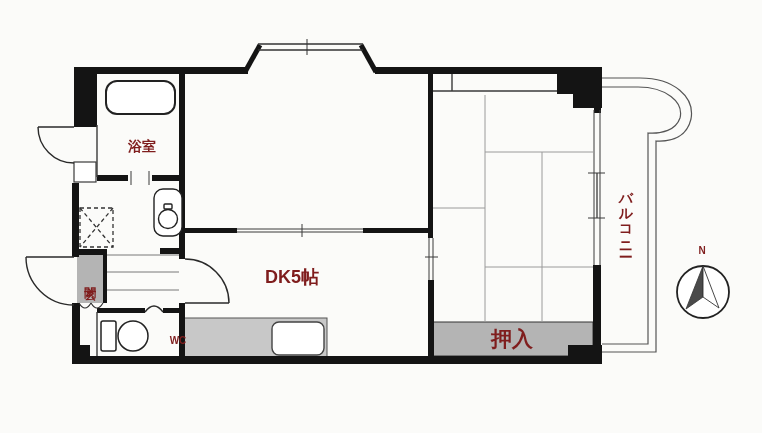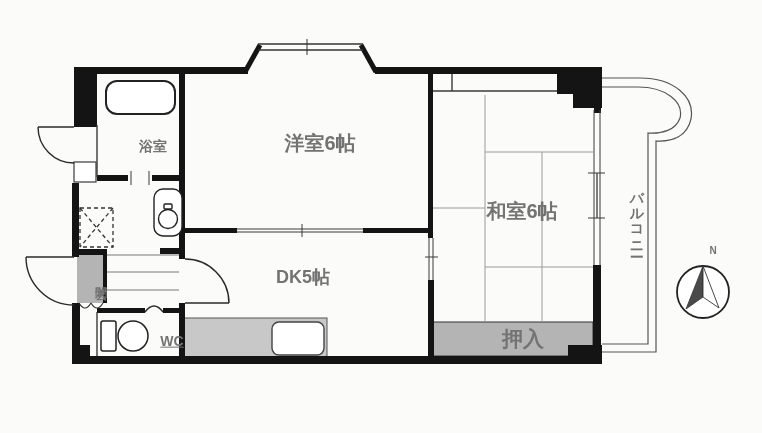--- a/index.html
+++ b/index.html
@@ -1,20 +1,20 @@
 <!DOCTYPE html>
 <html><head>
 <meta charset="utf-8">
 <style>
   html,body{margin:0;padding:0;background:#f9f9f7;}
   #plan{position:relative;width:762px;height:433px;background:#fbfbf9;overflow:hidden;
         font-family:"Liberation Sans","DejaVu Sans",sans-serif;color:#141414;}
   #plan svg{position:absolute;left:0;top:0;}
   .lbl{position:absolute;transform:translate(-50%,-50%);white-space:nowrap;
-       color:#737373;line-height:1.05;margin-left:11px;}
+       color:#7f1d1d;line-height:1.05;}
   .b{font-weight:bold;}
   .vtext{writing-mode:vertical-rl;}
 </style>
 </head>
 <body>
 
 <div id="plan">
 
 <svg width="762" height="433" viewBox="0 0 762 433">
 
@@ -141,21 +141,19 @@
   </g>
 
   <g>
     <circle cx="703" cy="292" r="26" fill="#fff" stroke="#222" stroke-width="1.8"></circle>
     <polygon points="703,266 686,309 703,297" fill="#4a4a4a" stroke="#333" stroke-width="0.8"></polygon>
     <polygon points="703,266 703,297 719,308" fill="#fff" stroke="#333" stroke-width="0.9"></polygon>
   </g>
 </svg>
 
   <div class="lbl b" style="left:142px;top:146px;font-size:14px;">浴室</div>
-  <div class="lbl b" style="left:309px;top:143px;font-size:20px;">洋室6帖</div>
-  <div class="lbl b" style="left:511px;top:211px;font-size:20px;">和室6帖</div>
   <div class="lbl b" style="left:292px;top:277px;font-size:18px;">DK5帖</div>
   <div class="lbl vtext" style="left:90px;top:278px;font-size:12px;font-weight:bold;">玄関</div>
-  <div class="lbl b" style="left:161px;top:341px;font-size:14px;text-decoration:underline;">WC</div>
+  <div class="lbl b" style="left:178px;top:341px;font-size:10px;">WC</div>
   <div class="lbl b" style="left:512px;top:339px;font-size:21px;">押入</div>
   <div class="lbl vtext b" style="left:626px;top:216px;font-size:14px;letter-spacing:1px;">バルコニー</div>
   <div class="lbl b" style="left:702px;top:251px;font-size:10px;">N</div>
 </div>
 
 </body></html>

